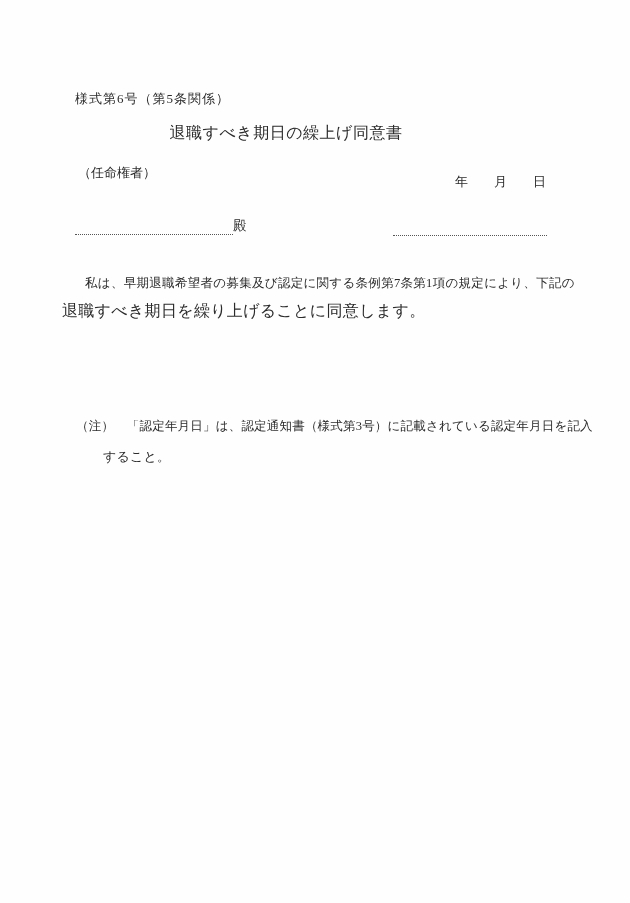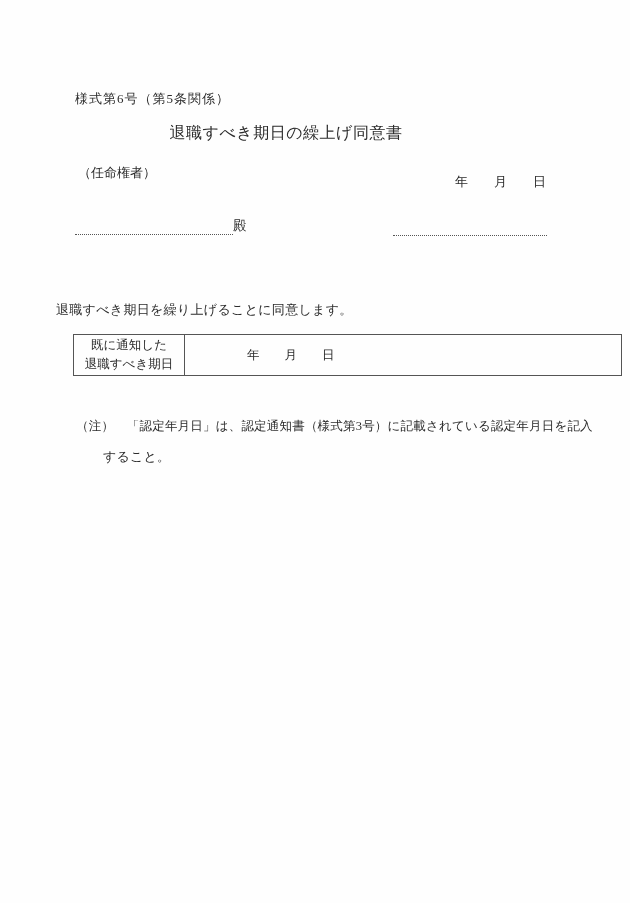--- a/index.html
+++ b/index.html
@@ -50,22 +50,22 @@
     left: 393px; top: 222px;
     width: 154px; height: 13px;
     border-bottom: 1px dotted #555;
   }
   .body-line1 {
     left: 85px; top: 277px;
     font-size: 12.5px;
     letter-spacing: 0.3px;
   }
   .body-line2 {
-    left: 56px; top: 303px;
-    font-size: 13px;
+    left: 62px; top: 303px;
+    font-size: 16px;
     letter-spacing: 0.3px;
   }
   .consent-table {
     position: absolute;
     left: 73px; top: 334px;
     border-collapse: collapse;
     table-layout: fixed;
   }
   .consent-table td {
     border: 1px solid #555;
@@ -111,32 +111,26 @@
   <div class="abs appointer-label">（任命権者）</div>
 
   <div class="abs header-date">年　　月　　日</div>
 
   <div class="abs addressee-field"></div>
 
   <div class="abs honorific">殿</div>
 
   <div class="abs signature-field"></div>
 
+  <div class="abs body-line1">私は、早期退職希望者の募集及び認定に関する条例第7条第1項の規定により、下記の</div>
 
   <div class="abs body-line2">退職すべき期日を繰り上げることに同意します。</div>
 
   <table class="consent-table">
     <tbody>
-        <tr class="row-notified">
-      <td class="label-cell">
-        <div>既に通知した</div>
-        <div>退職すべき期日</div>
-      </td>
-      <td class="value-cell">年　　月　　日</td>
-    </tr>
   </tbody>
     </table>
 
   <div class="abs note-line1">（注）　「認定年月日」は、認定通知書（様式第3号）に記載されている認定年月日を記入</div>
 
   <div class="abs note-line2">すること。</div>
 
 </div>
 
 </body></html>

